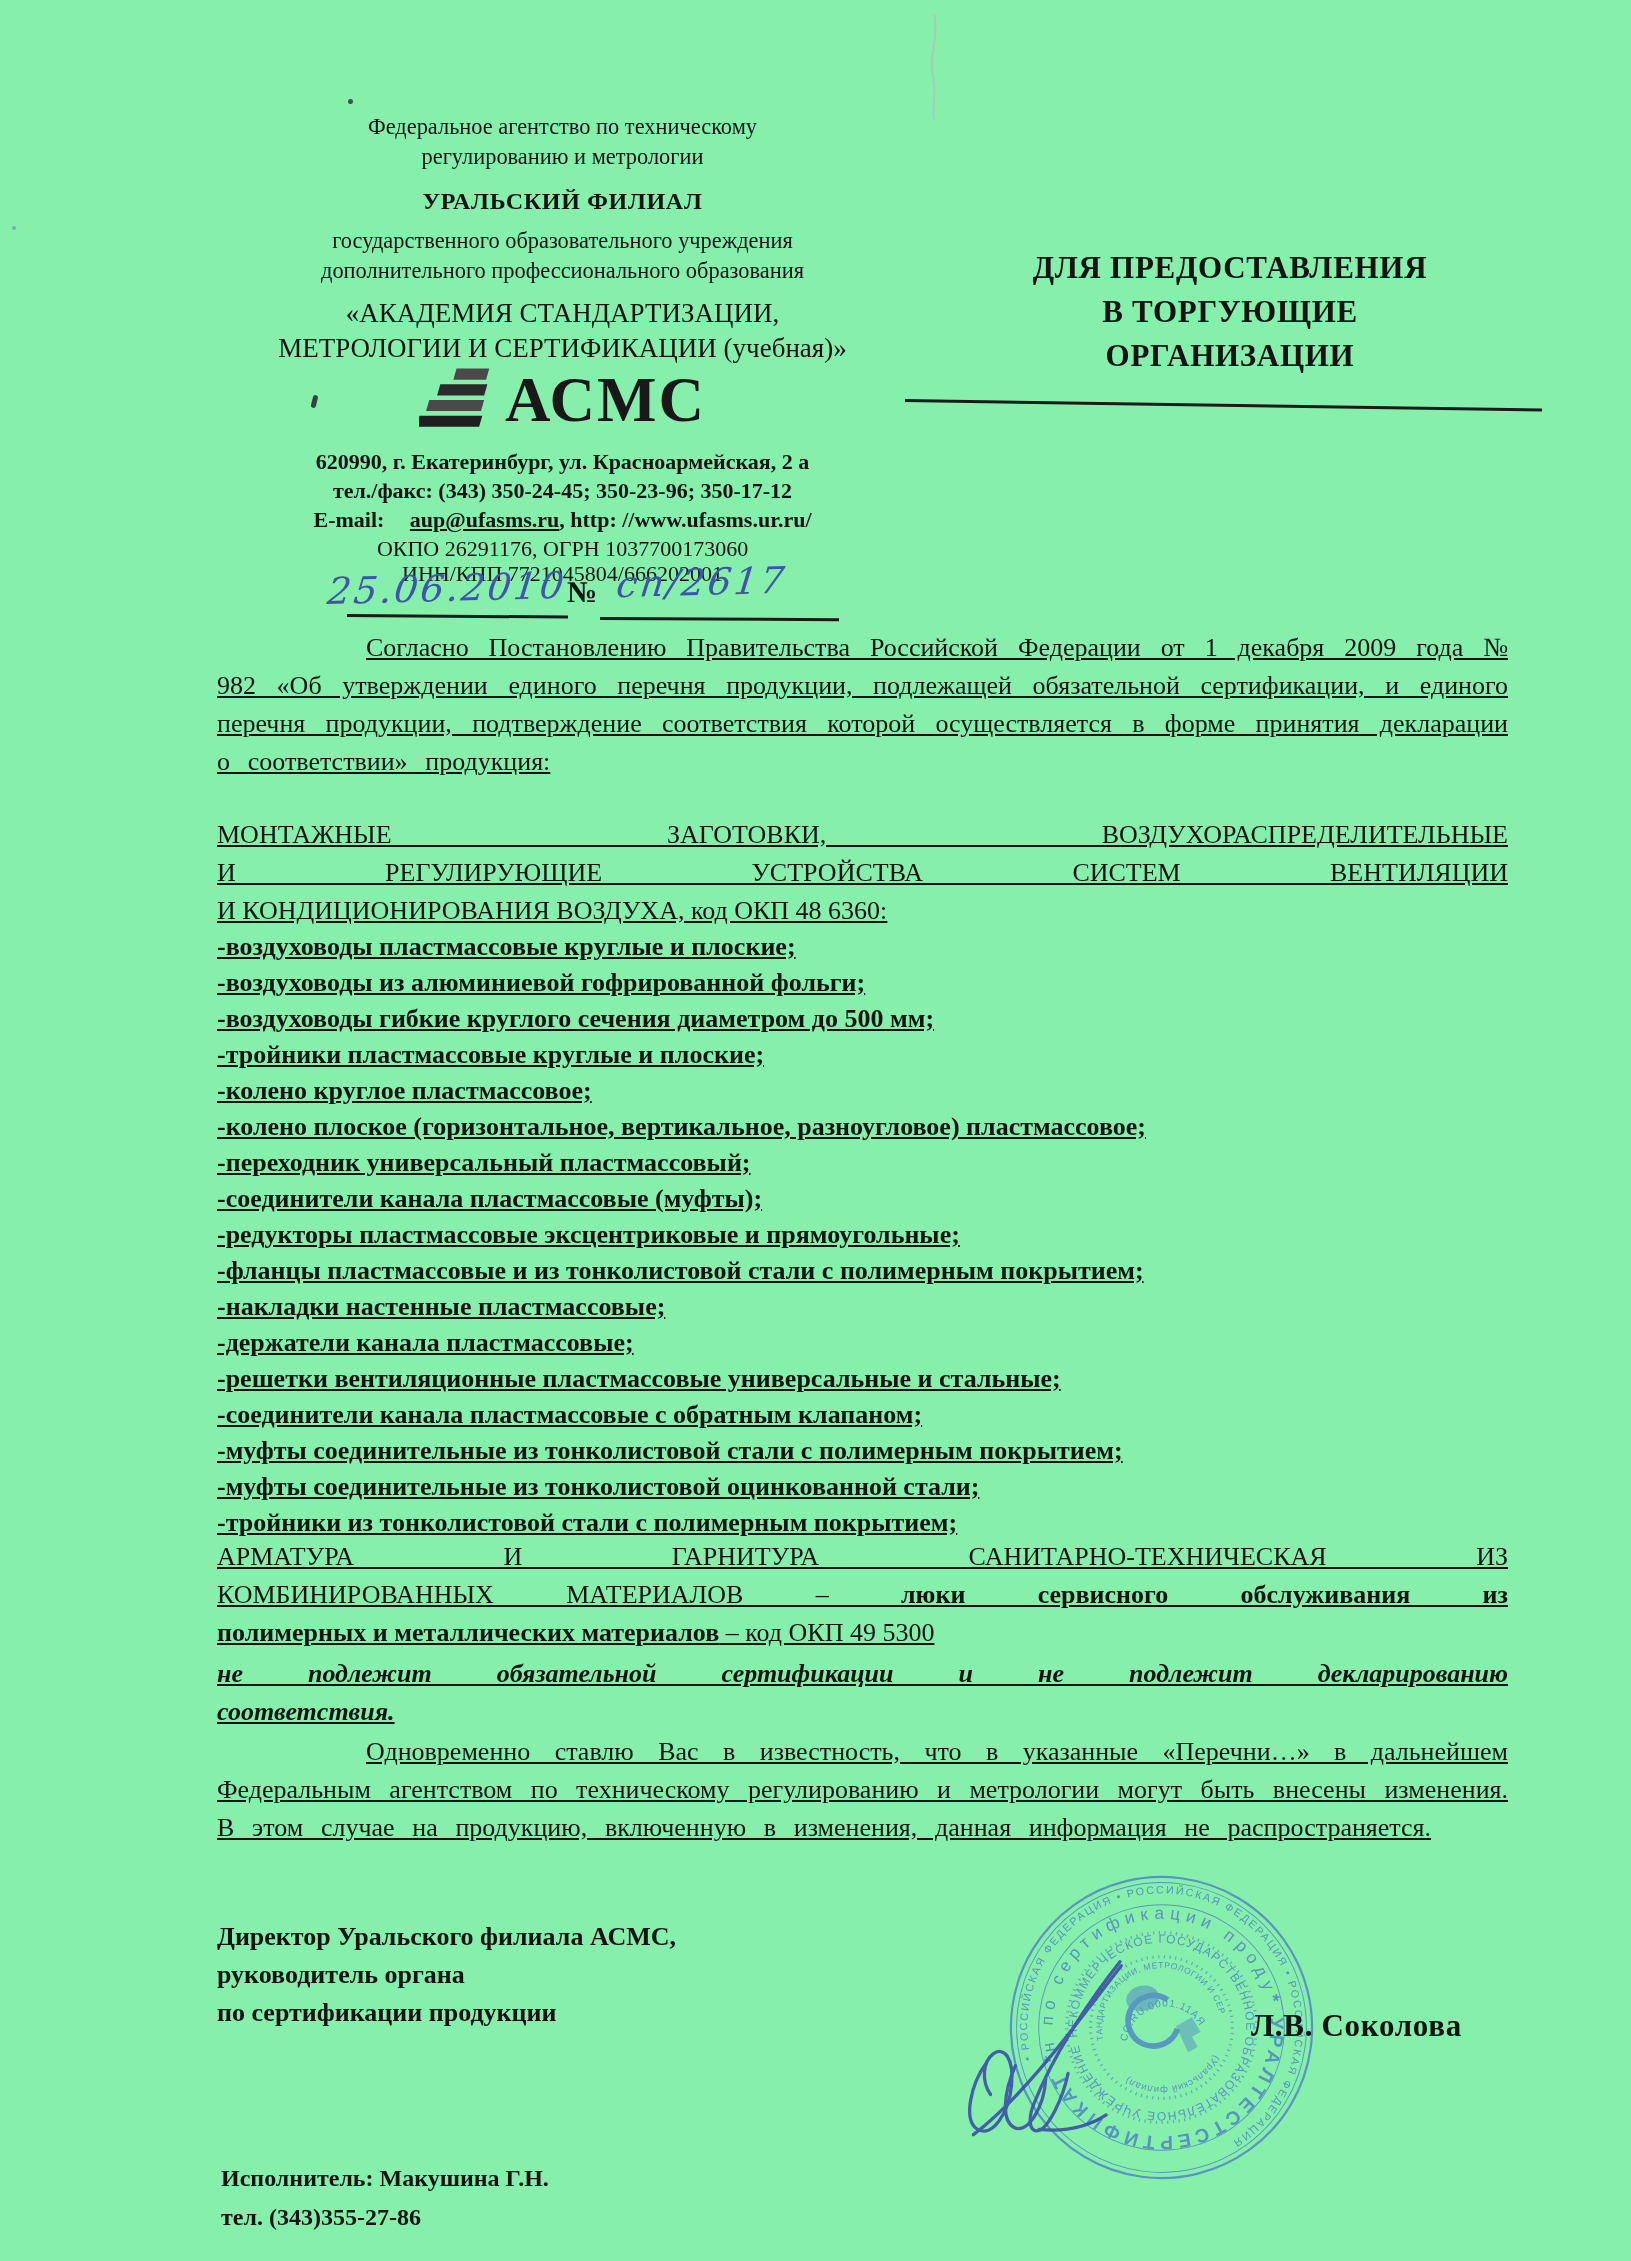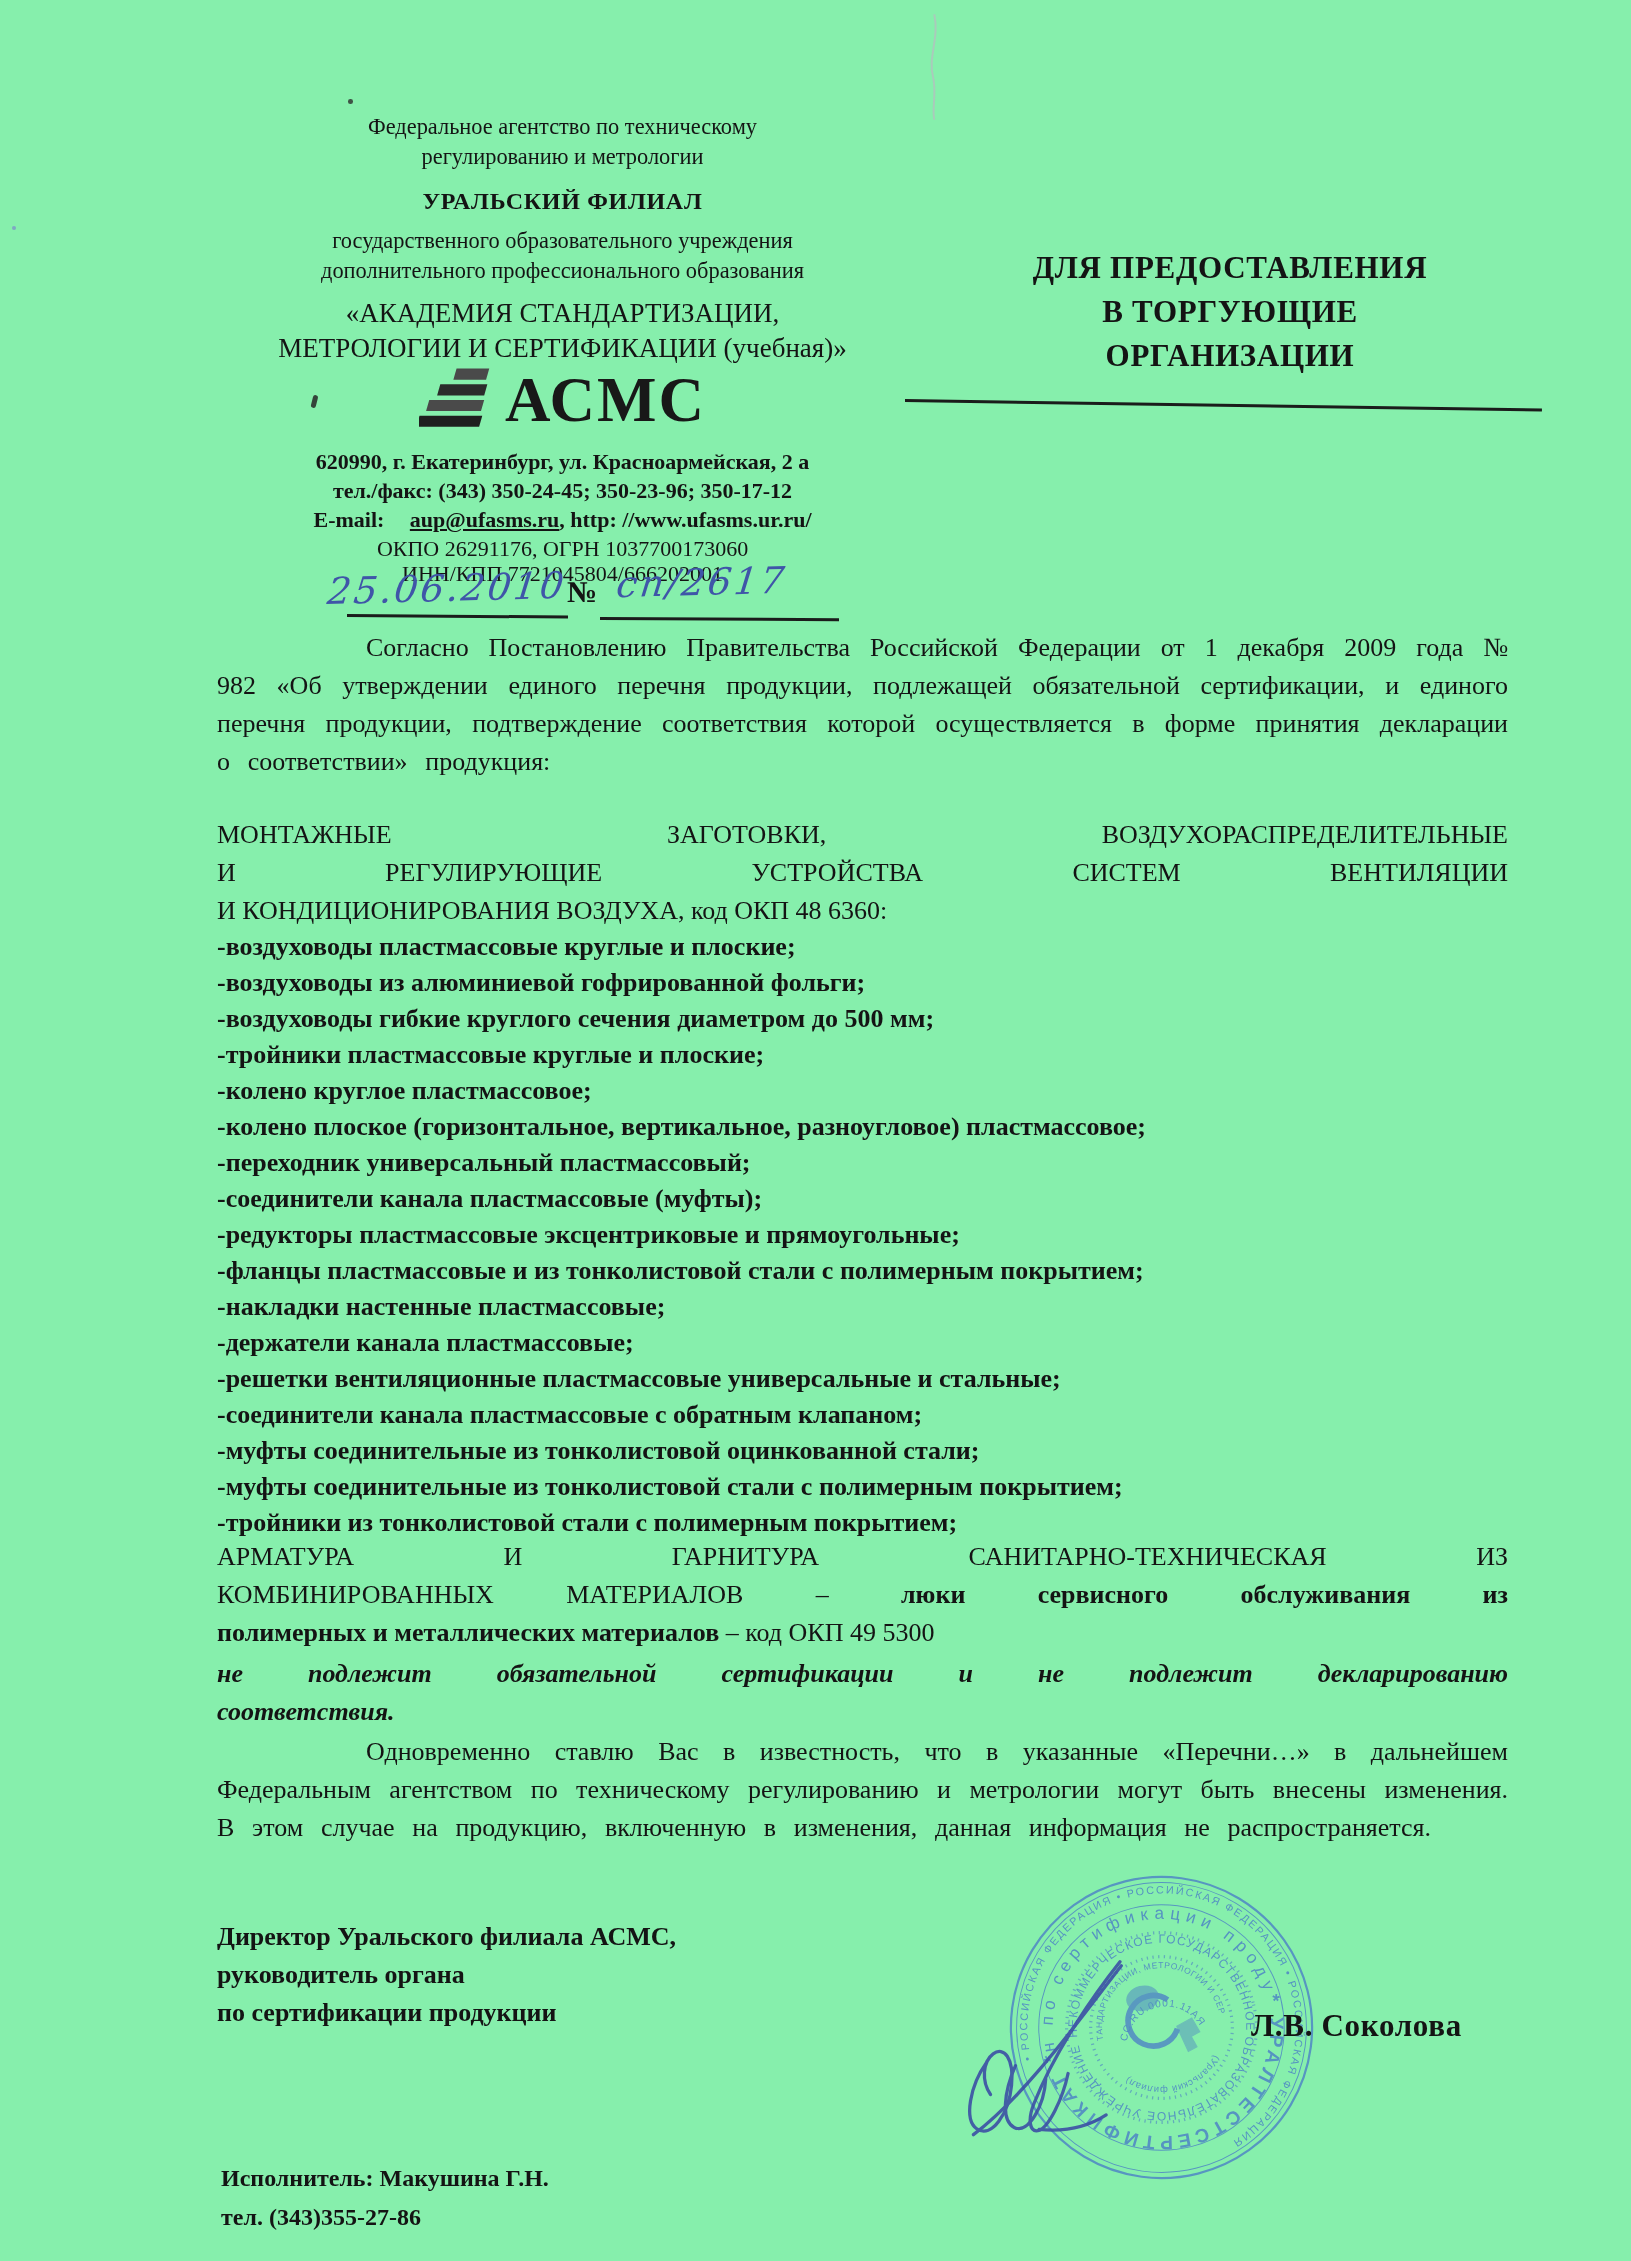--- a/index.html
+++ b/index.html
@@ -37,21 +37,21 @@
   .hw-num{top:561px;left:617px;font-size:37px;}
   .no-sign{top:575px;left:567px;font-size:30px;font-weight:bold;}
   .rule{background:#1b1b1b;height:2.6px;transform-origin:left center;}
   .rule-date{top:614px;left:347px;width:221px;transform:rotate(0.4deg);}
   .rule-num{top:617px;left:600px;width:239px;transform:rotate(0.3deg);}
   
   .right-title{top:246px;left:921px;width:618px;text-align:center;
     font-size:31px;font-weight:bold;line-height:1.42;letter-spacing:0.7px;}
   .title-divider{top:399px;left:905px;width:637px;transform:rotate(0.85deg);}
   
-  .body-col{left:217px;width:1291px;font-size:26px;}
+  .body-col{left:217px;width:1291px;font-size:26px;text-decoration:underline;}
   .p-just{text-align:justify;line-height:38px;word-spacing:11.2px;}
   .p1{top:629px;text-indent:149px;}
   .caps{top:816px;line-height:38px;}
   .caps div{text-align:justify;text-align-last:justify;}
   .caps div:last-child{text-align-last:left;}
   .prod-list{top:929px;line-height:36px;font-weight:bold;}
   .armatura{top:1538px;line-height:38px;}
   .armatura div{text-align:justify;text-align-last:justify;}
   .armatura div:last-child{text-align-last:left;}
   .armatura .b{font-weight:bold;}
@@ -150,22 +150,22 @@
       <div>-колено круглое пластмассовое;</div>
       <div>-колено плоское (горизонтальное, вертикальное, разноугловое) пластмассовое;</div>
       <div>-переходник универсальный пластмассовый;</div>
       <div>-соединители канала пластмассовые (муфты);</div>
       <div>-редукторы пластмассовые эксцентриковые и прямоугольные;</div>
       <div>-фланцы пластмассовые и из тонколистовой стали с полимерным покрытием;</div>
       <div>-накладки настенные пластмассовые;</div>
       <div>-держатели канала пластмассовые;</div>
       <div>-решетки вентиляционные пластмассовые универсальные и стальные;</div>
       <div>-соединители канала пластмассовые с обратным клапаном;</div>
+      <div>-муфты соединительные из тонколистовой стали с полимерным покрытием;</div>
       <div>-муфты соединительные из тонколистовой оцинкованной стали;</div>
-      <div>-муфты соединительные из тонколистовой стали с полимерным покрытием;</div>
       <div>-тройники из тонколистовой стали с полимерным покрытием;</div>
     </div>
 
   <div class="abs body-col armatura">
     <div><span>АРМАТУРА И ГАРНИТУРА САНИТАРНО-ТЕХНИЧЕСКАЯ ИЗ</span></div>
     <div><span>КОМБИНИРОВАННЫХ МАТЕРИАЛОВ – </span><span class="b">люки сервисного обслуживания из</span></div>
     <div><span class="b">полимерных и металлических материалов</span><span> – код ОКП 49 5300</span></div>
   </div>
 
   <div class="abs body-col notsubj">

